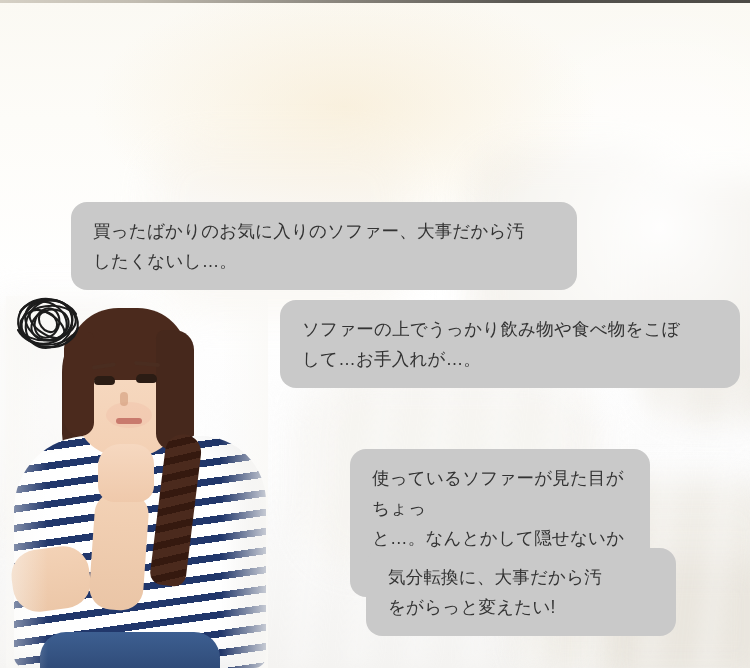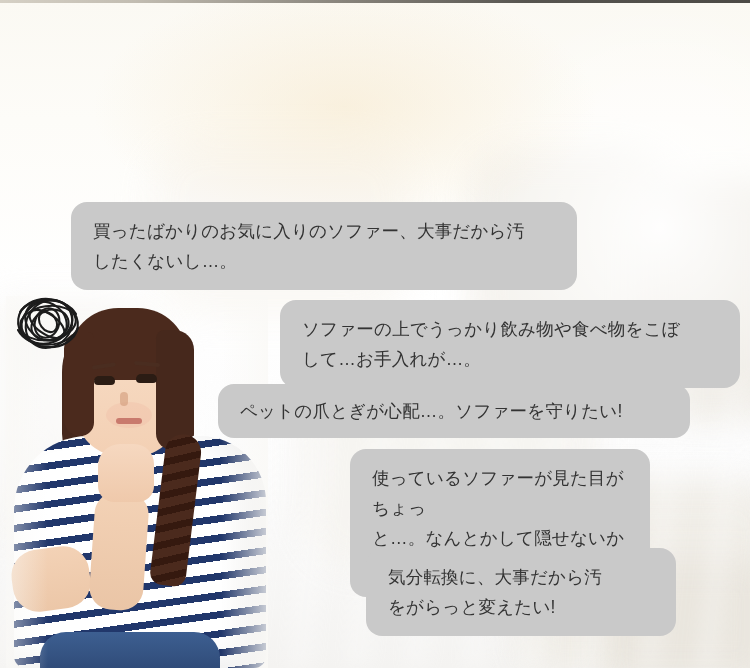--- a/index.html
+++ b/index.html
@@ -292,19 +292,18 @@
       <ellipse cx="35" cy="32" rx="20" ry="10" transform="rotate(35 35 32)"></ellipse>
       <path d="M8 20 C18 4, 54 4, 64 22"></path>
       <path d="M6 38 C16 58, 56 58, 66 36"></path>
     </g>
   </svg>
 
   <div class="bubble b1">買ったばかりのお気に入りのソファー、大事だから汚
 したくないし…。</div>
   <div class="bubble b2">ソファーの上でうっかり飲み物や食べ物をこぼ
 して…お手入れが…。</div>
-  <div class="bubble b3">ペットの爪とぎが心配…。ソファーを守りたい!</div>
   <div class="bubble b4">使っているソファーが見た目がちょっ
 と…。なんとかして隠せないかしら…</div>
   <div class="bubble b5">気分転換に、大事だから汚
 をがらっと変えたい!</div>
 
 </div>
 
 </body></html>

